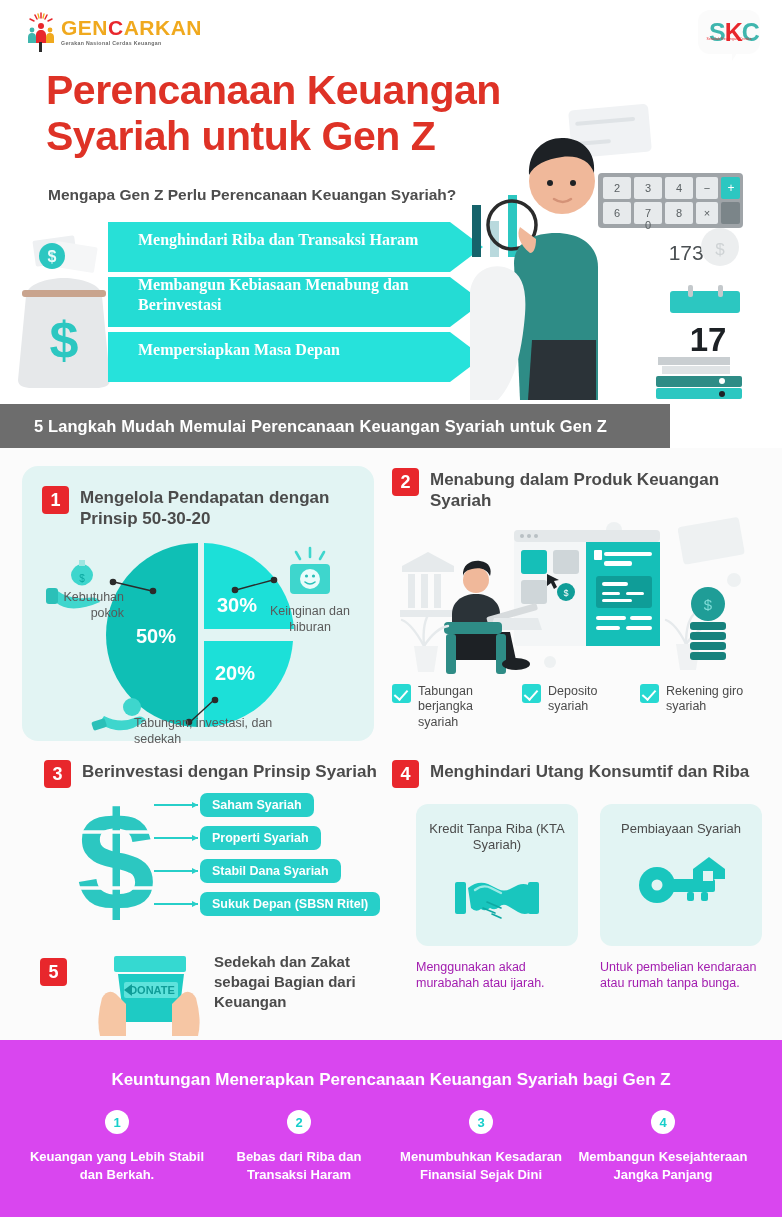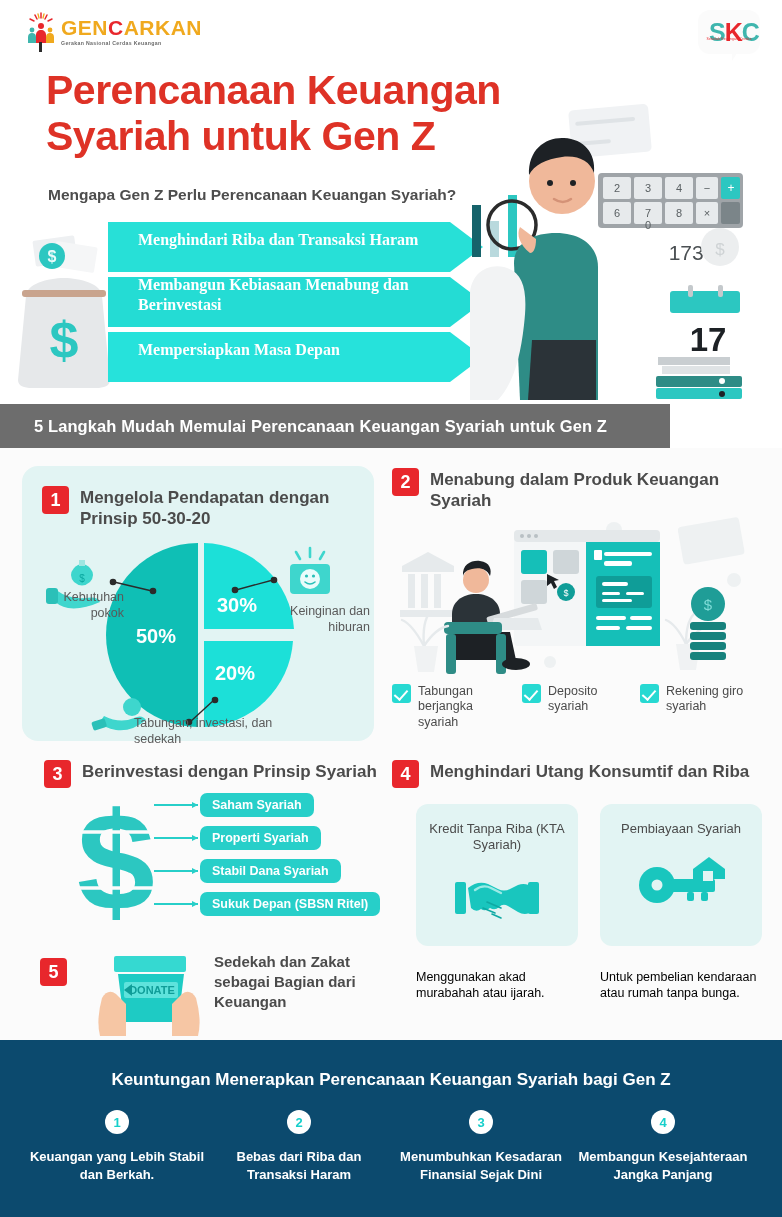--- a/index.html
+++ b/index.html
@@ -99,31 +99,31 @@
 
   
   .card4 { position:absolute; left:390px; top:312px; width:372px; height:260px; }
   .card4 .step-head { position:absolute; left:2px; top:0px; }
   .s4-cols { position:absolute; left:26px; top:44px; width:292px; display:flex; gap:22px; }
   .s4-col { width:162px; }
   .s4-box { width:162px; height:142px; background:#e2f4f3; border-radius:12px;
      display:flex; flex-direction:column; align-items:center; padding-top:17px; }
   .s4-box-title { font-size:13px; color:#4b4b4b; text-align:center; line-height:1.25; }
   .s4-icon { margin-top:14px; }
-  .s4-note { font-size:12.5px; color:#000000; line-height:1.3; margin-top:23px; }
+  .s4-note { font-size:12.5px; color:#a21caf; line-height:1.3; margin-top:13px; }
 
   
   .card5 { position:absolute; left:22px; top:498px; width:360px; height:90px; }
   .card5 .badge { position:absolute; left:18px; top:12px; }
   .donate { position:absolute; left:70px; top:0px; width:115px; height:90px; }
   .s5-title { position:absolute; left:192px; top:6px; width:175px;
      font-size:15px; font-weight:bold; color:#4b4b4b; line-height:1.32; }
 
   
-  .footer { position:absolute; left:0; top:1040px; width:782px; height:177px; background:#0c4a6e; }
+  .footer { position:absolute; left:0; top:1040px; width:782px; height:177px; background:#d946ef; }
   .footer-title { position:absolute; left:0; top:30px; width:782px; text-align:center;
      color:#ffffff; font-size:17px; font-weight:bold; }
   .ben-row { position:absolute; left:26px; top:70px; width:730px; display:flex; }
   .ben { width:182px; display:flex; flex-direction:column; align-items:center; }
   .ben-num { width:24px; height:24px; border-radius:50%; background:#ffffff; color:#16CFCB;
      font-size:13px; font-weight:bold; display:flex; align-items:center; justify-content:center; }
   .ben-txt { margin-top:14px; color:#ffffff; font-size:13px; font-weight:bold; text-align:center; line-height:1.42; }
 </style>
 </head>
 <body>
@@ -344,21 +344,21 @@
           <circle cx="110" cy="177" r="9" fill="#3ED6CD"></circle>
           <path d="M82 186 q16 8 30 2 q8-4 12 2 q-14 12-30 10 q-12-2-16-8 Z" fill="#3ED6CD"></path>
           <rect x="70" y="190" width="14" height="9" rx="2" fill="#2bc0b8" transform="rotate(-18 77 194)"></rect>
         </g>
 
         <text x="134" y="113" font-size="20" font-weight="bold" fill="#ffffff" text-anchor="middle" font-family="Liberation Sans, sans-serif">50%</text>
         <text x="215" y="82" font-size="20" font-weight="bold" fill="#ffffff" text-anchor="middle" font-family="Liberation Sans, sans-serif">30%</text>
         <text x="213" y="150" font-size="20" font-weight="bold" fill="#ffffff" text-anchor="middle" font-family="Liberation Sans, sans-serif">20%</text>
       </svg>
       <div class="pie-label" style="left:12px; top:60px; width:90px; text-align:right;">Kebutuhan pokok</div>
-      <div class="pie-label" style="left:252px; top:74px; width:96px; text-align:right;">Keinginan dan hiburan</div>
+      <div class="pie-label" style="left:240px; top:74px; width:96px; text-align:center;">Keinginan dan hiburan</div>
       <div class="pie-label" style="left:112px; top:186px; width:150px; text-align:left;">Tabungan, investasi, dan sedekah</div>
     </div>
   </div>
 
   <div class="card2">
     <div class="step-head">
       <div class="badge">2</div>
       <div class="step-title">Menabung dalam Produk Keuangan Syariah</div>
     </div>
 

